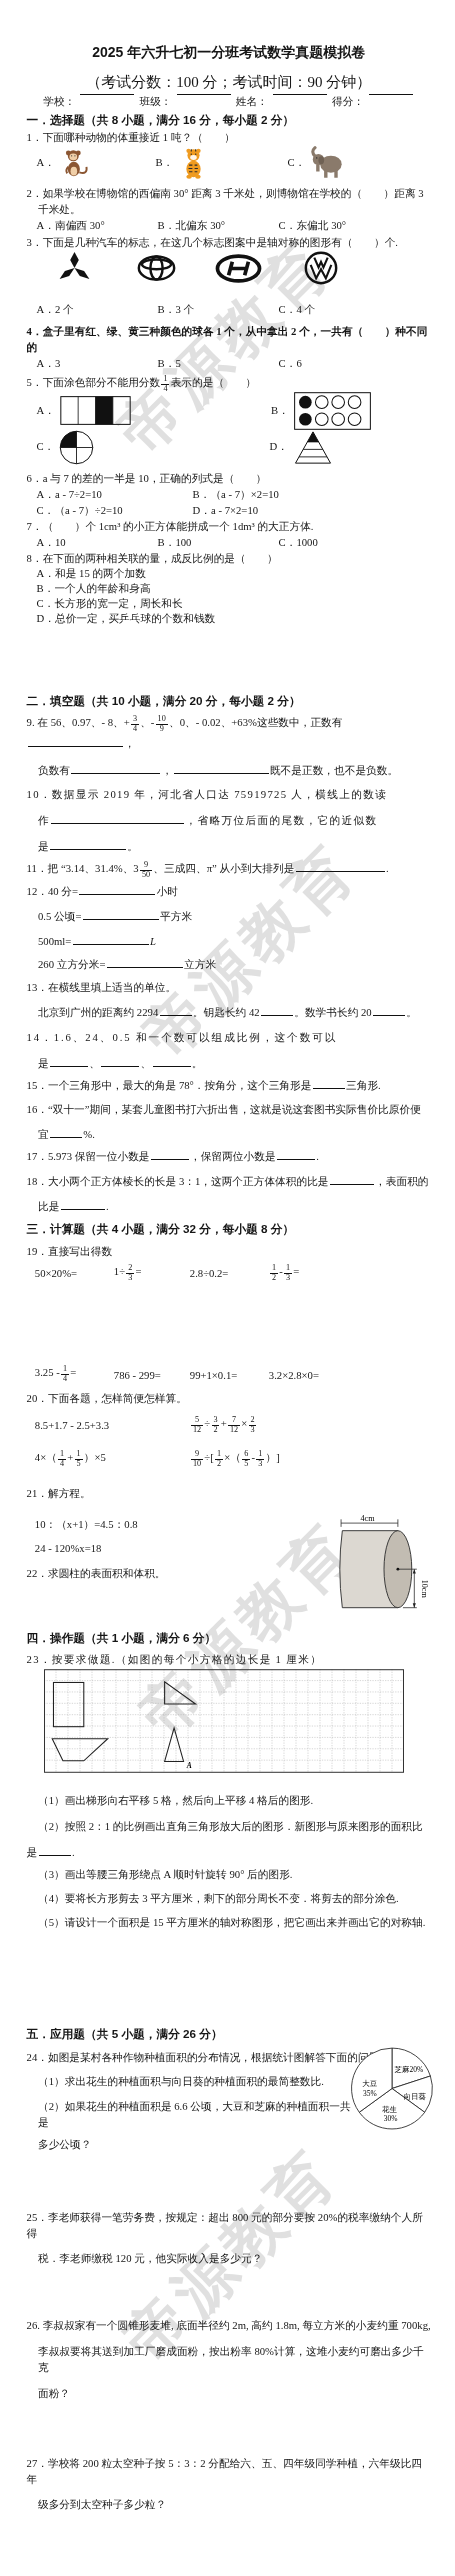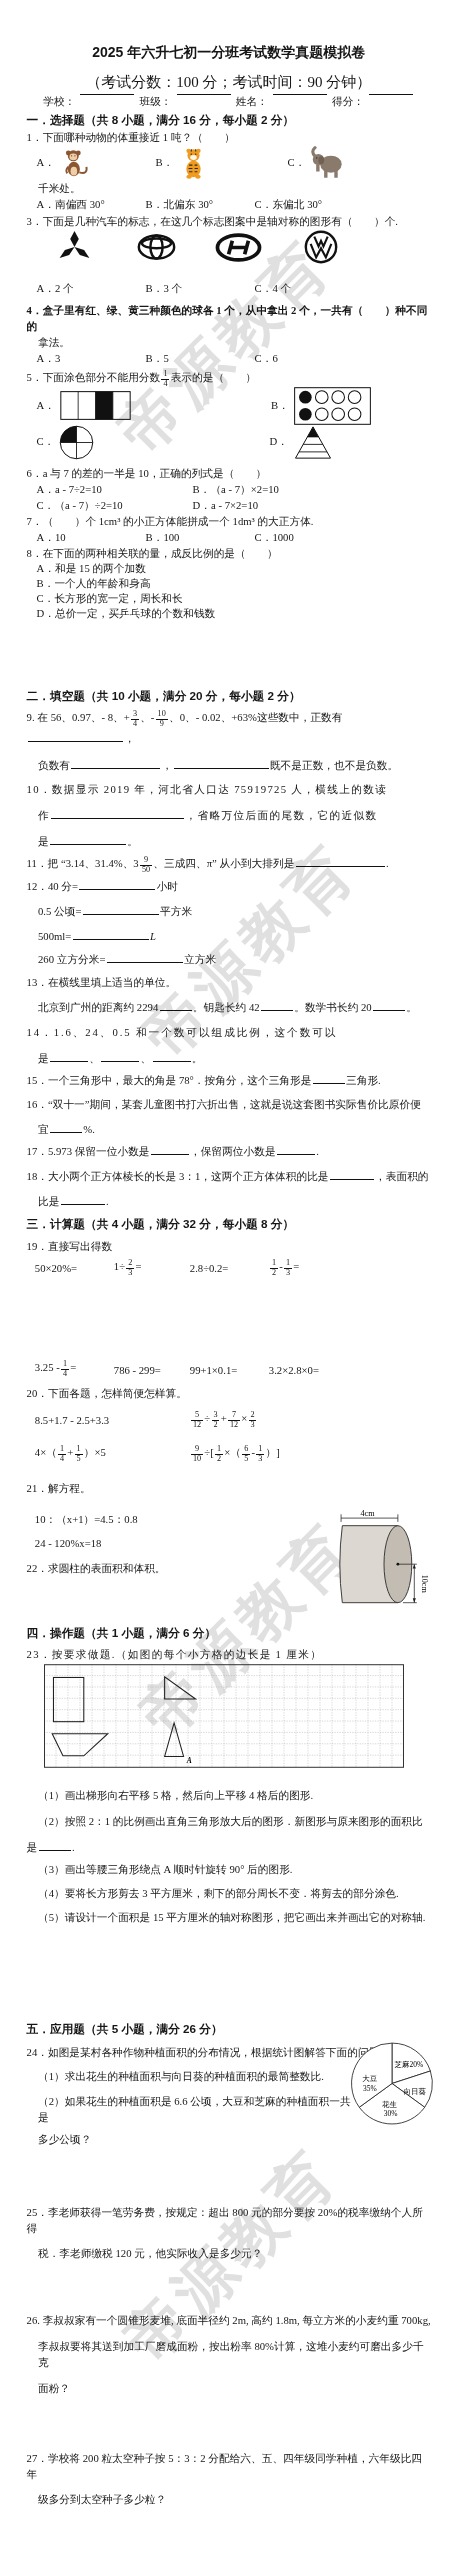--- a/index.html
+++ b/index.html
@@ -11,21 +11,21 @@
   .content{position:relative;z-index:1;padding:0 24px 0 26.6px;font-size:10.7px;}
   .ttl{font-family:"Liberation Sans","DejaVu Sans",sans-serif;font-weight:bold;
        font-size:14px;line-height:26.6px;text-align:center;}
   .sub{font-size:15px;line-height:16.4px;text-align:center;}
   .fields{display:flex;justify-content:center;line-height:17.7px;gap:3.8px;}
   .sec{font-family:"Liberation Sans","DejaVu Sans",sans-serif;font-weight:bold;
        font-size:11.7px;line-height:17px;}
   .ln{line-height:16px;min-height:16px;}
   .lnf{line-height:19px;min-height:19px;}
   .ind{padding-left:11.4px;}
-  .opt3{display:flex;padding-left:10px;line-height:16px;}
+  .opt3{display:flex;padding-left:10px;line-height:16px;gap:12px;}
   .opt3>span{width:109px;}
   .opt2{display:flex;padding-left:10px;line-height:16px;}
   .opt2>span{width:156px;}
   .optcol{padding-left:10px;line-height:15px;}
   .blank{display:inline-block;height:0.6px;border-bottom:0.8px solid #111;margin:0 1.3px;}
   .w50{width:32px}.w60{width:38px}.w70{width:44px}.w85{width:54px}
   .w120{width:76px}.w140{width:89px}.w150{width:95px}.w210{width:133px}
   .frac{display:inline-block;vertical-align:-0.62em;text-align:center;font-size:8.2px;
         line-height:1.08;margin:0 1.3px;}
   .frac .fn{display:block;padding:0 1.9px;border-bottom:0.7px solid #111;}
@@ -107,20 +107,21 @@
           <path d="M10 18 q-8 -8 0 -15" stroke="#8a7a6b" stroke-width="5.5" fill="none" stroke-linecap="round"></path>
           <ellipse cx="21" cy="25" rx="5" ry="7" fill="#6f6154"></ellipse>
           <rect x="26" y="42" width="6" height="14" fill="#8a7a6b"></rect>
           <rect x="44" y="42" width="6" height="14" fill="#8a7a6b"></rect>
           <rect x="12" y="33" width="6" height="12" fill="#8a7a6b"></rect>
           <circle cx="13" cy="21" r="1.2" fill="#222"></circle>
         </svg>
       </div>
     </div>
 
+    <div class="ln" style="margin-top:5px;">2．如果学校在博物馆的西偏南 30° 距离 3 千米处，则博物馆在学校的（　　）距离 3</div>
     <div class="ln ind">千米处。</div>
     <div class="opt3" style="margin-top:0.6px;">
       <span>A．南偏西 30°</span>
       <span>B．北偏东 30°</span>
       <span>C．东偏北 30°</span>
     </div>
 
     <div class="ln" style="margin-top:0.6px;">3．下面是几种汽车的标志，在这几个标志图案中是轴对称的图形有（　　）个.</div>
     <div class="logos" style="margin-top:1.9px;">
       <svg width="37" height="32" viewBox="0 0 60 52" style="margin-right:44px;">
@@ -143,21 +144,20 @@
         <path d="M11 23 L20 45 L28 30 L36 45 L45 23" fill="none" stroke="#111" stroke-width="3.5"></path>
       </svg>
     </div>
     <div class="opt3" style="margin-top:16.4px;">
       <span>A．2 个</span>
       <span>B．3 个</span>
       <span>C．4 个</span>
     </div>
 
     <div class="ln" style="margin-top:6.3px;font-weight:bold;">4．盒子里有红、绿、黄三种颜色的球各 1 个，从中拿出 2 个，一共有（　　）种不同的</div>
-    <div class="ln ind">拿法。</div>
     <div class="opt3">
       <span>A．3</span>
       <span>B．5</span>
       <span>C．6</span>
     </div>
 
     <div class="lnf" style="margin-top:1.3px;">
       <span>5．下面涂色部分不能用分数</span><span class="frac"><span class="fn">1</span><span class="fd">4</span></span><span>表示的是（　　）</span>
     </div>
     <div style="padding-left:10px;">

